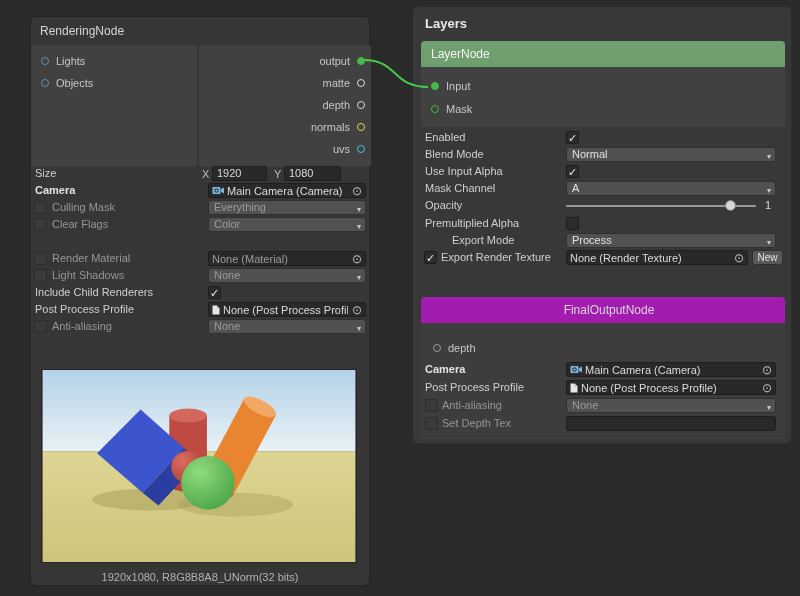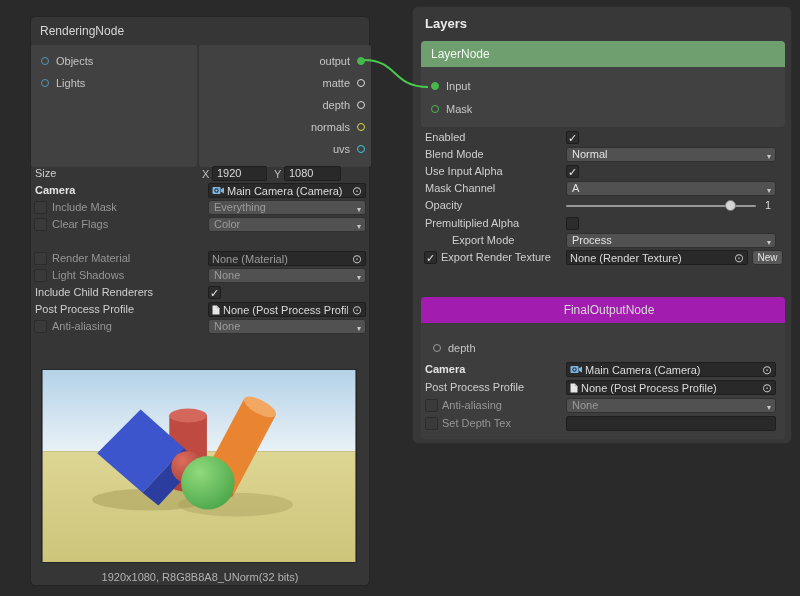--- a/index.html
+++ b/index.html
@@ -80,25 +80,25 @@
 <body>
 
 <div id="canvas">
 
   <div class="node-panel" style="left:30px; top:16px; width:340px; height:570px;">
     <div class="node-title">RenderingNode</div>
 
     <div class="port-box" style="left:0; top:28px; width:166px; height:122px;">
       <div class="port-row">
         <span class="pdot ring c-blue"></span>
-        <span class="port-label">Objects</span>
+        <span class="port-label">Lights</span>
       </div>
       <div class="port-row">
         <span class="pdot ring c-blue"></span>
-        <span class="port-label">Lights</span>
+        <span class="port-label">Objects</span>
       </div>
     </div>
 
     <div class="port-box" style="left:168px; top:28px; width:172px; height:122px;">
       <div class="port-row right">
         <span class="port-label">output</span>
         <span class="pdot filled c-green"></span>
       </div>
       <div class="port-row right">
         <span class="port-label">matte</span>
@@ -139,21 +139,21 @@
           <circle cx="4.5" cy="4.5" r="1.1" fill="#9fd0ef"></circle>
           <path d="M9 3.2 L12 1.4 V7.6 L9 5.8 Z" fill="#7fb6e0"></path>
         </svg>
         <span class="otxt">Main Camera (Camera)</span>
         <span class="picker">⊙</span>
       </div>
     </div>
 
     <div class="prow" style="top:182px;">
       <span class="cbx dis" style="left:3px;"></span>
-      <span class="plabel ind dim">Include Mask</span>
+      <span class="plabel ind dim">Culling Mask</span>
       <div class="dd dim-t" style="left:177px; width:158px;">
         <span>Everything</span>
         <span class="arrow">▾</span>
       </div>
     </div>
 
     <div class="prow" style="top:199px;">
       <span class="cbx dis" style="left:3px;"></span>
       <span class="plabel ind dim">Clear Flags</span>
       <div class="dd dim-t" style="left:177px; width:158px;">

